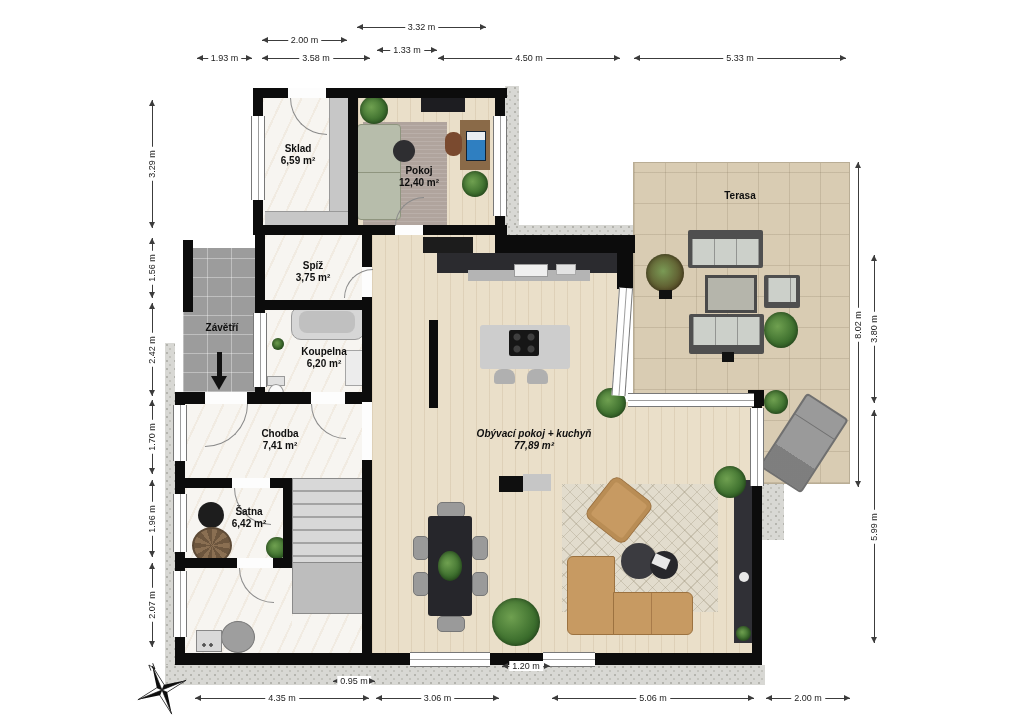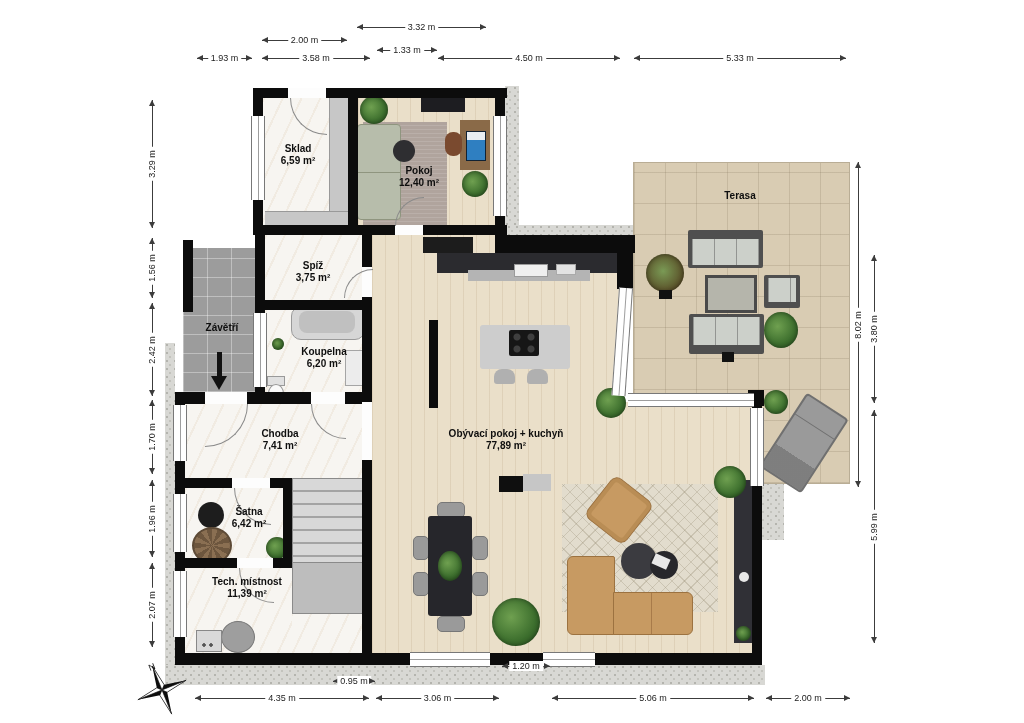--- a/index.html
+++ b/index.html
@@ -277,25 +277,21 @@
       <span class="area">6,20 m²</span>
     </div>
   <div class="rlabel" style="left:280px;top:428px;">
       <span class="nm">Chodba</span>
       <span class="area">7,41 m²</span>
     </div>
   <div class="rlabel" style="left:249px;top:506px;">
       <span class="nm">Šatna</span>
       <span class="area">6,42 m²</span>
     </div>
-  <div class="rlabel wrap" style="left:247px;top:576px;">
-      <span class="nm">Tech. místnost</span>
-      <span class="area">11,39 m²</span>
-    </div>
-  <div class="rlabel" style="left:506px;top:428px;">
+  <div class="rlabel" style="left:534px;top:428px;font-style:italic;">
       <span class="nm">Obývací pokoj + kuchyň</span>
       <span class="area">77,89 m²</span>
     </div>
   <div class="rlabel" style="left:740px;top:190px;">
       <span class="nm">Terasa</span>
     </div>
 
   <div class="dim dim-h" style="left:262px;top:34px;width:85px;">
       <span class="dlab">2.00 m</span>
     </div>

